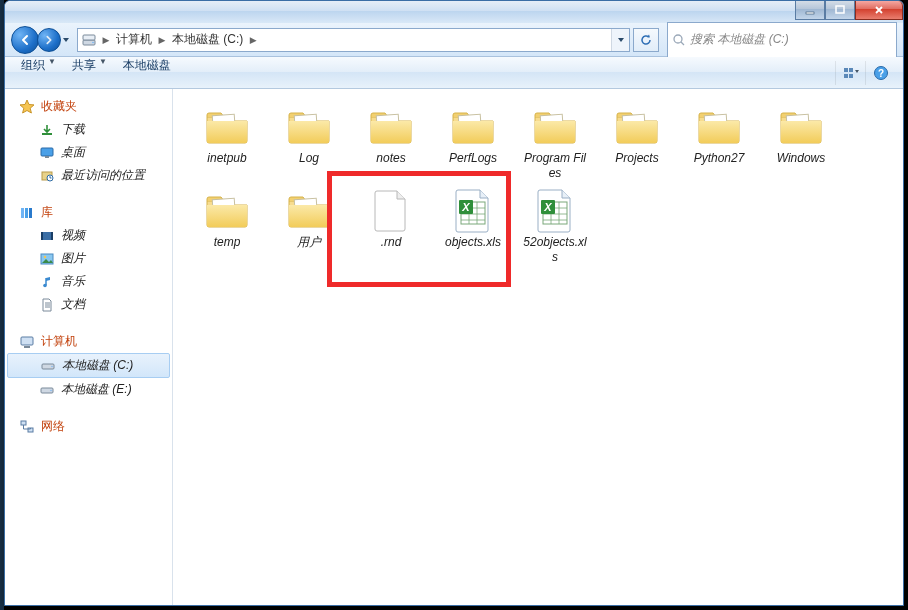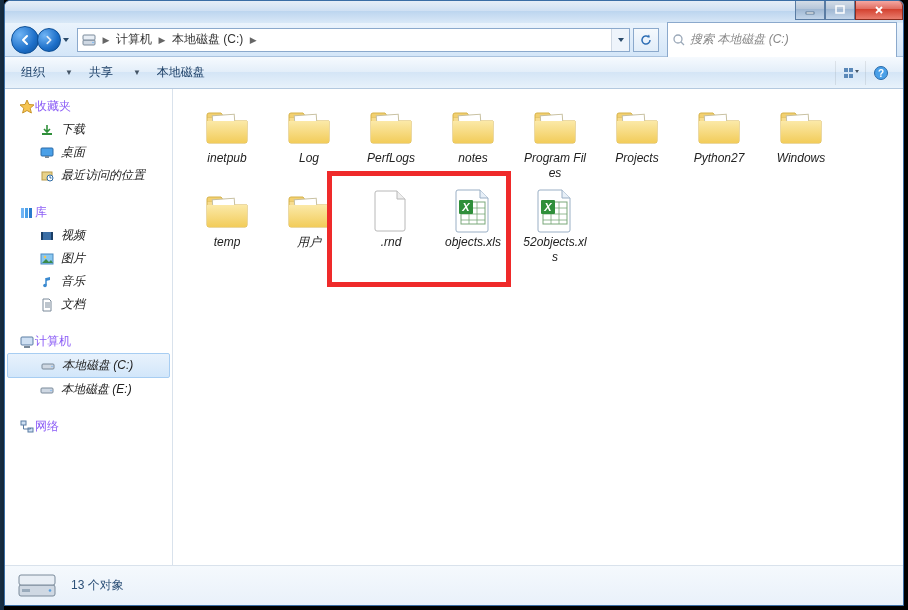--- a/index.html
+++ b/index.html
@@ -72,32 +72,32 @@
     display:flex;align-items:center;padding:0 4px;font-size:12px;color:#888;font-style:italic;
   }
   .search-box svg{margin-right:4px;flex-shrink:0;}
   
   .toolbar {
     height:32px;
     background: linear-gradient(to bottom,#f6fafe,#e3eef9 48%,#d4e5f6 49%,#e8f2fb);
     border-bottom:1px solid #b4c9df;
     display:flex;align-items:center;padding:0 8px;font-size:12px;color:#1a3e66;
   }
-  .tb-item{padding:0 8px;display:flex;align-items:center;gap:20px;height:100%;}
+  .tb-item{padding:0 8px;display:flex;align-items:flex-start;gap:3px;height:100%;}
   .tb-item .drop{font-size:8px;color:#456;}
   .tb-spacer{flex:1;}
   .tb-iconbtn{width:30px;height:24px;display:flex;align-items:center;justify-content:center;border-left:1px solid rgba(0,0,0,.08);}
   
   .body{flex:1;display:flex;min-height:0;}
   .sidebar{
     width:168px;background:#fff;border-right:1px solid #d9e2ec;
     font-size:12px;overflow:auto;padding:6px 0 20px 0;
   }
   .nav-group{margin-bottom:14px;}
-  .nav-header{display:flex;align-items:center;padding:3px 8px 3px 14px;color:#8b5cf6;}
+  .nav-header{display:flex;align-items:center;gap:6px;padding:3px 8px 3px 14px;color:#c2410c;}
   .nav-item{display:flex;align-items:center;gap:6px;padding:3px 8px 3px 34px;color:#222;font-style:italic;}
   .nav-item.selected{background:linear-gradient(#e8f2fc,#d2e6fa);border:1px solid #a7cdf2;border-radius:2px;margin:0 2px;padding-left:32px;}
   .content{
     flex:1;background:#fff;overflow:auto;padding:14px 6px 6px 18px;
     position:relative;
   }
   .items{display:flex;flex-wrap:wrap;gap:4px 10px;align-content:flex-start;font-style:italic;}
   .file-item{
     width:72px;display:flex;flex-direction:column;align-items:center;
     text-align:center;font-size:12px;color:#222;padding:2px;
@@ -416,38 +416,38 @@
     <rect x="9" y="8" width="22" height="22" fill="#fff" stroke="#c8c0a0" transform="rotate(-4 20 19)"></rect>
     <path d="M3 14h40v20a2 2 0 0 1-2 2H5a2 2 0 0 1-2-2z" fill="url(#gfold)"></path>
     <defs>
                   <linearGradient id="gfold" x1="0" y1="0" x2="0" y2="1">
                     <stop offset="0" stop-color="#fbe9a8"></stop>
                     <stop offset="1" stop-color="#f2cc5a"></stop>
                   </linearGradient>
                 </defs>
   </svg>
 </div>
+            <div class="flabel">notes</div>
+          </div>
+          <div class="file-item">
+            <div class="ficon">
+  <svg width="46" height="40" viewBox="0 0 46 40">
+    <path d="M3 10h17l4 4h19v20a2 2 0 0 1-2 2H5a2 2 0 0 1-2-2z" fill="#f7dc8f" stroke="#d6b24a"></path>
+    <path d="M3 10V8a2 2 0 0 1 2-2h12l3 4" fill="#f2d070" stroke="#d6b24a"></path>
+    <rect x="9" y="8" width="22" height="22" fill="#fff" stroke="#c8c0a0" transform="rotate(-4 20 19)"></rect>
+    <path d="M3 14h40v20a2 2 0 0 1-2 2H5a2 2 0 0 1-2-2z" fill="url(#gfold)"></path>
+    <defs>
+                  <linearGradient id="gfold" x1="0" y1="0" x2="0" y2="1">
+                    <stop offset="0" stop-color="#fbe9a8"></stop>
+                    <stop offset="1" stop-color="#f2cc5a"></stop>
+                  </linearGradient>
+                </defs>
+  </svg>
+</div>
             <div class="flabel">PerfLogs</div>
-          </div>
-          <div class="file-item">
-            <div class="ficon">
-  <svg width="46" height="40" viewBox="0 0 46 40">
-    <path d="M3 10h17l4 4h19v20a2 2 0 0 1-2 2H5a2 2 0 0 1-2-2z" fill="#f7dc8f" stroke="#d6b24a"></path>
-    <path d="M3 10V8a2 2 0 0 1 2-2h12l3 4" fill="#f2d070" stroke="#d6b24a"></path>
-    <rect x="9" y="8" width="22" height="22" fill="#fff" stroke="#c8c0a0" transform="rotate(-4 20 19)"></rect>
-    <path d="M3 14h40v20a2 2 0 0 1-2 2H5a2 2 0 0 1-2-2z" fill="url(#gfold)"></path>
-    <defs>
-                  <linearGradient id="gfold" x1="0" y1="0" x2="0" y2="1">
-                    <stop offset="0" stop-color="#fbe9a8"></stop>
-                    <stop offset="1" stop-color="#f2cc5a"></stop>
-                  </linearGradient>
-                </defs>
-  </svg>
-</div>
-            <div class="flabel">notes</div>
           </div>
           <div class="file-item">
             <div class="ficon">
   <svg width="46" height="40" viewBox="0 0 46 40">
     <path d="M3 10h17l4 4h19v20a2 2 0 0 1-2 2H5a2 2 0 0 1-2-2z" fill="#f7dc8f" stroke="#d6b24a"></path>
     <path d="M3 10V8a2 2 0 0 1 2-2h12l3 4" fill="#f2d070" stroke="#d6b24a"></path>
     <rect x="9" y="8" width="22" height="22" fill="#fff" stroke="#c8c0a0" transform="rotate(-4 20 19)"></rect>
     <path d="M3 14h40v20a2 2 0 0 1-2 2H5a2 2 0 0 1-2-2z" fill="url(#gfold)"></path>
     <defs>
                   <linearGradient id="gfold" x1="0" y1="0" x2="0" y2="1">
@@ -577,25 +577,14 @@
     <text x="14" y="23" text-anchor="middle" font-size="11" font-weight="bold" fill="#fff">X</text>
   </svg>
 </div>
             <div class="flabel">52objects.xls</div>
           </div>
         </div>
       <div class="highlight-box" id="highlight" style="left: 154px; top: 82px; width: 184px; height: 116px;"></div>
     </div>
   </div>
 
-  <div class="statusbar">
-    <div class="status-icon">
-      <svg width="44" height="30" viewBox="0 0 44 30">
-        <rect x="4" y="14" width="36" height="11" rx="2" fill="#cfd8e3" stroke="#7a8a9a"></rect>
-        <rect x="4" y="4" width="36" height="10" rx="2" fill="#e8eef5" stroke="#7a8a9a"></rect>
-        <circle cx="35" cy="19.5" r="1.3" fill="#5aa0e0"></circle>
-        <rect x="7" y="18" width="8" height="3" fill="#9ab"></rect>
-      </svg>
-    </div>
-    <span>13 个对象</span>
-  </div>
 
 </div>
 
 </body></html>

